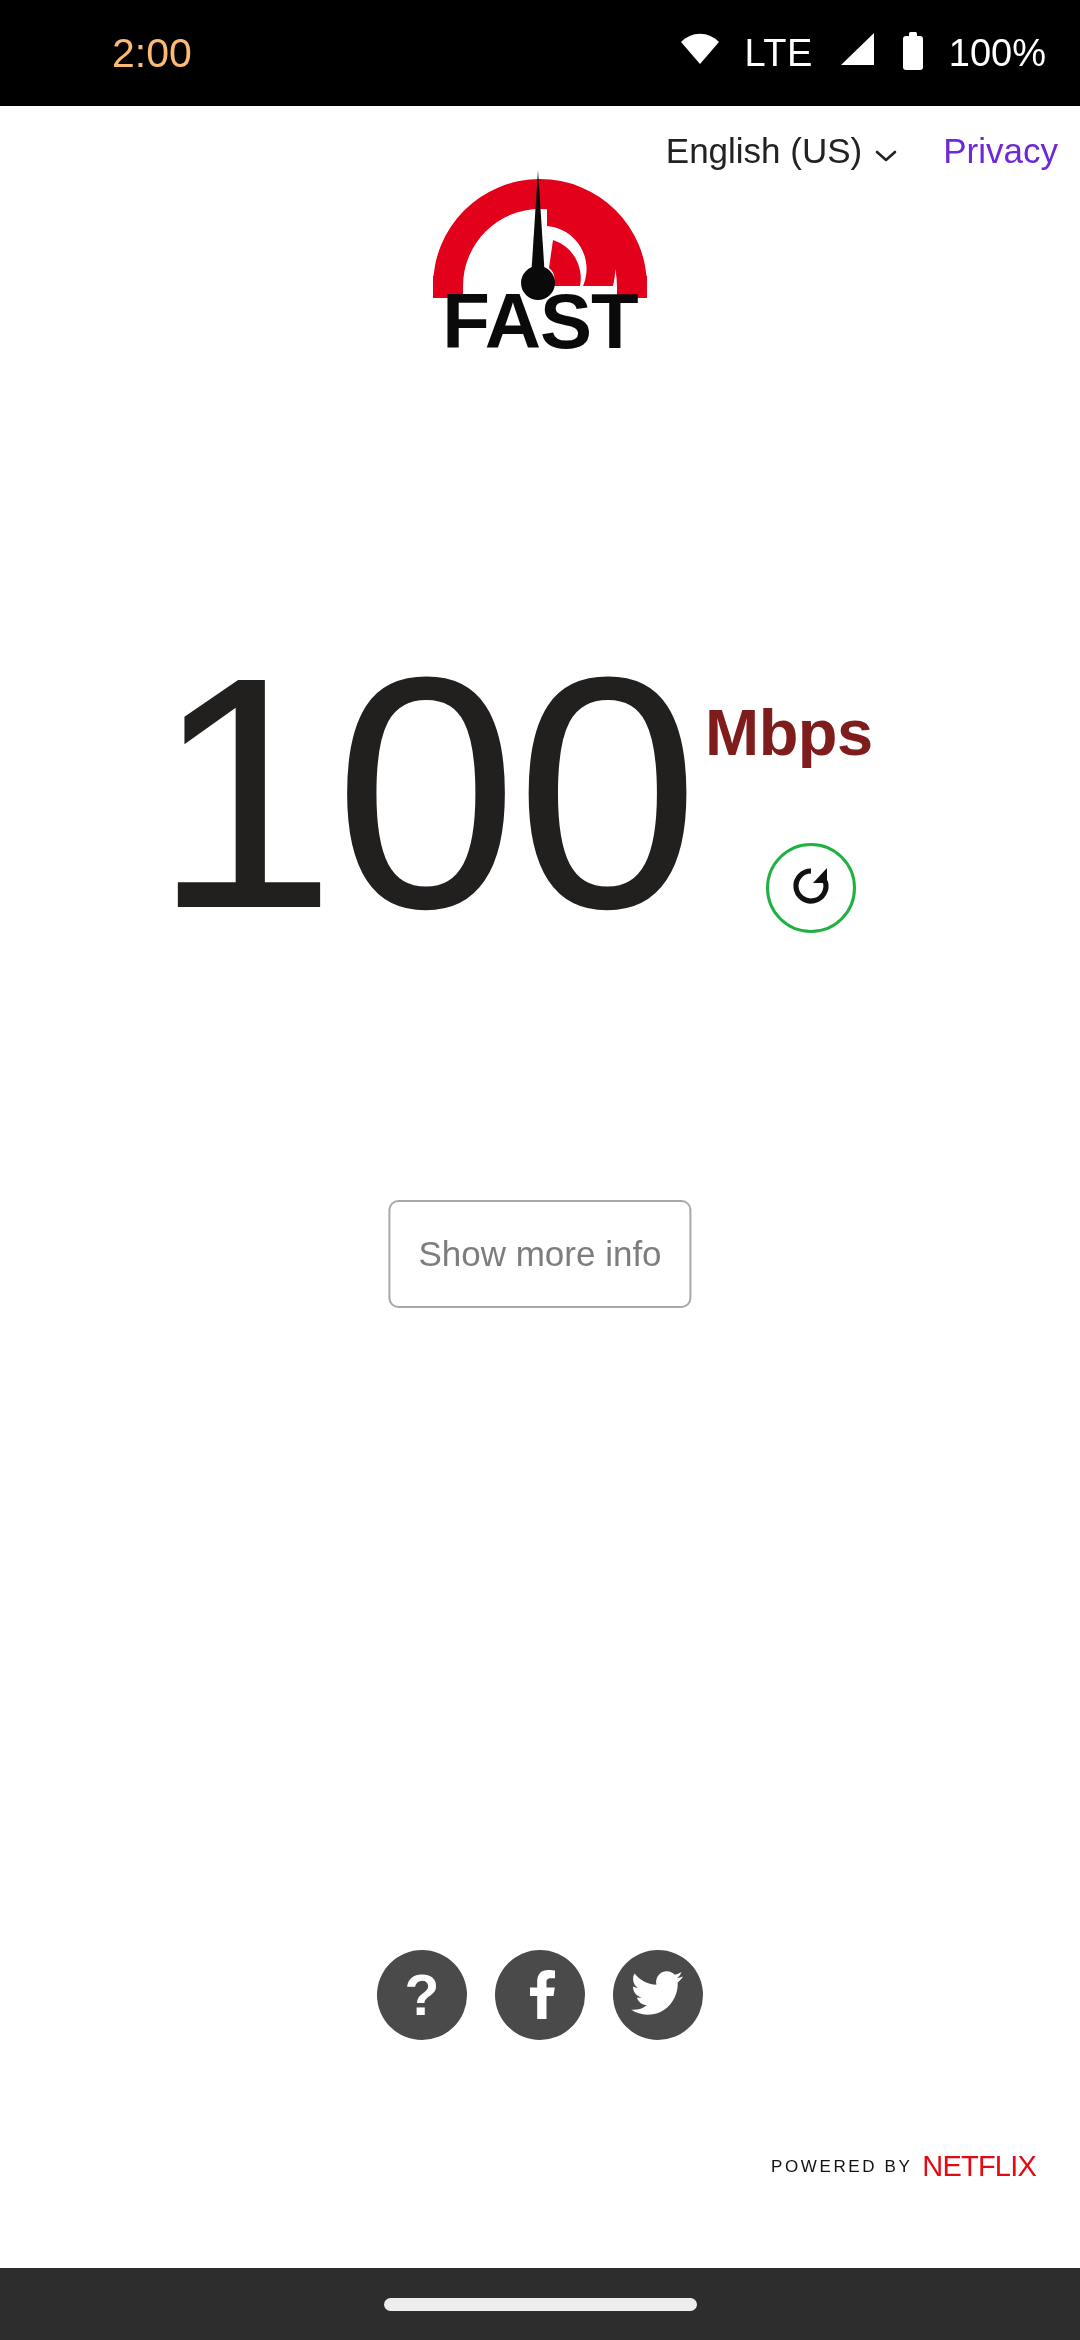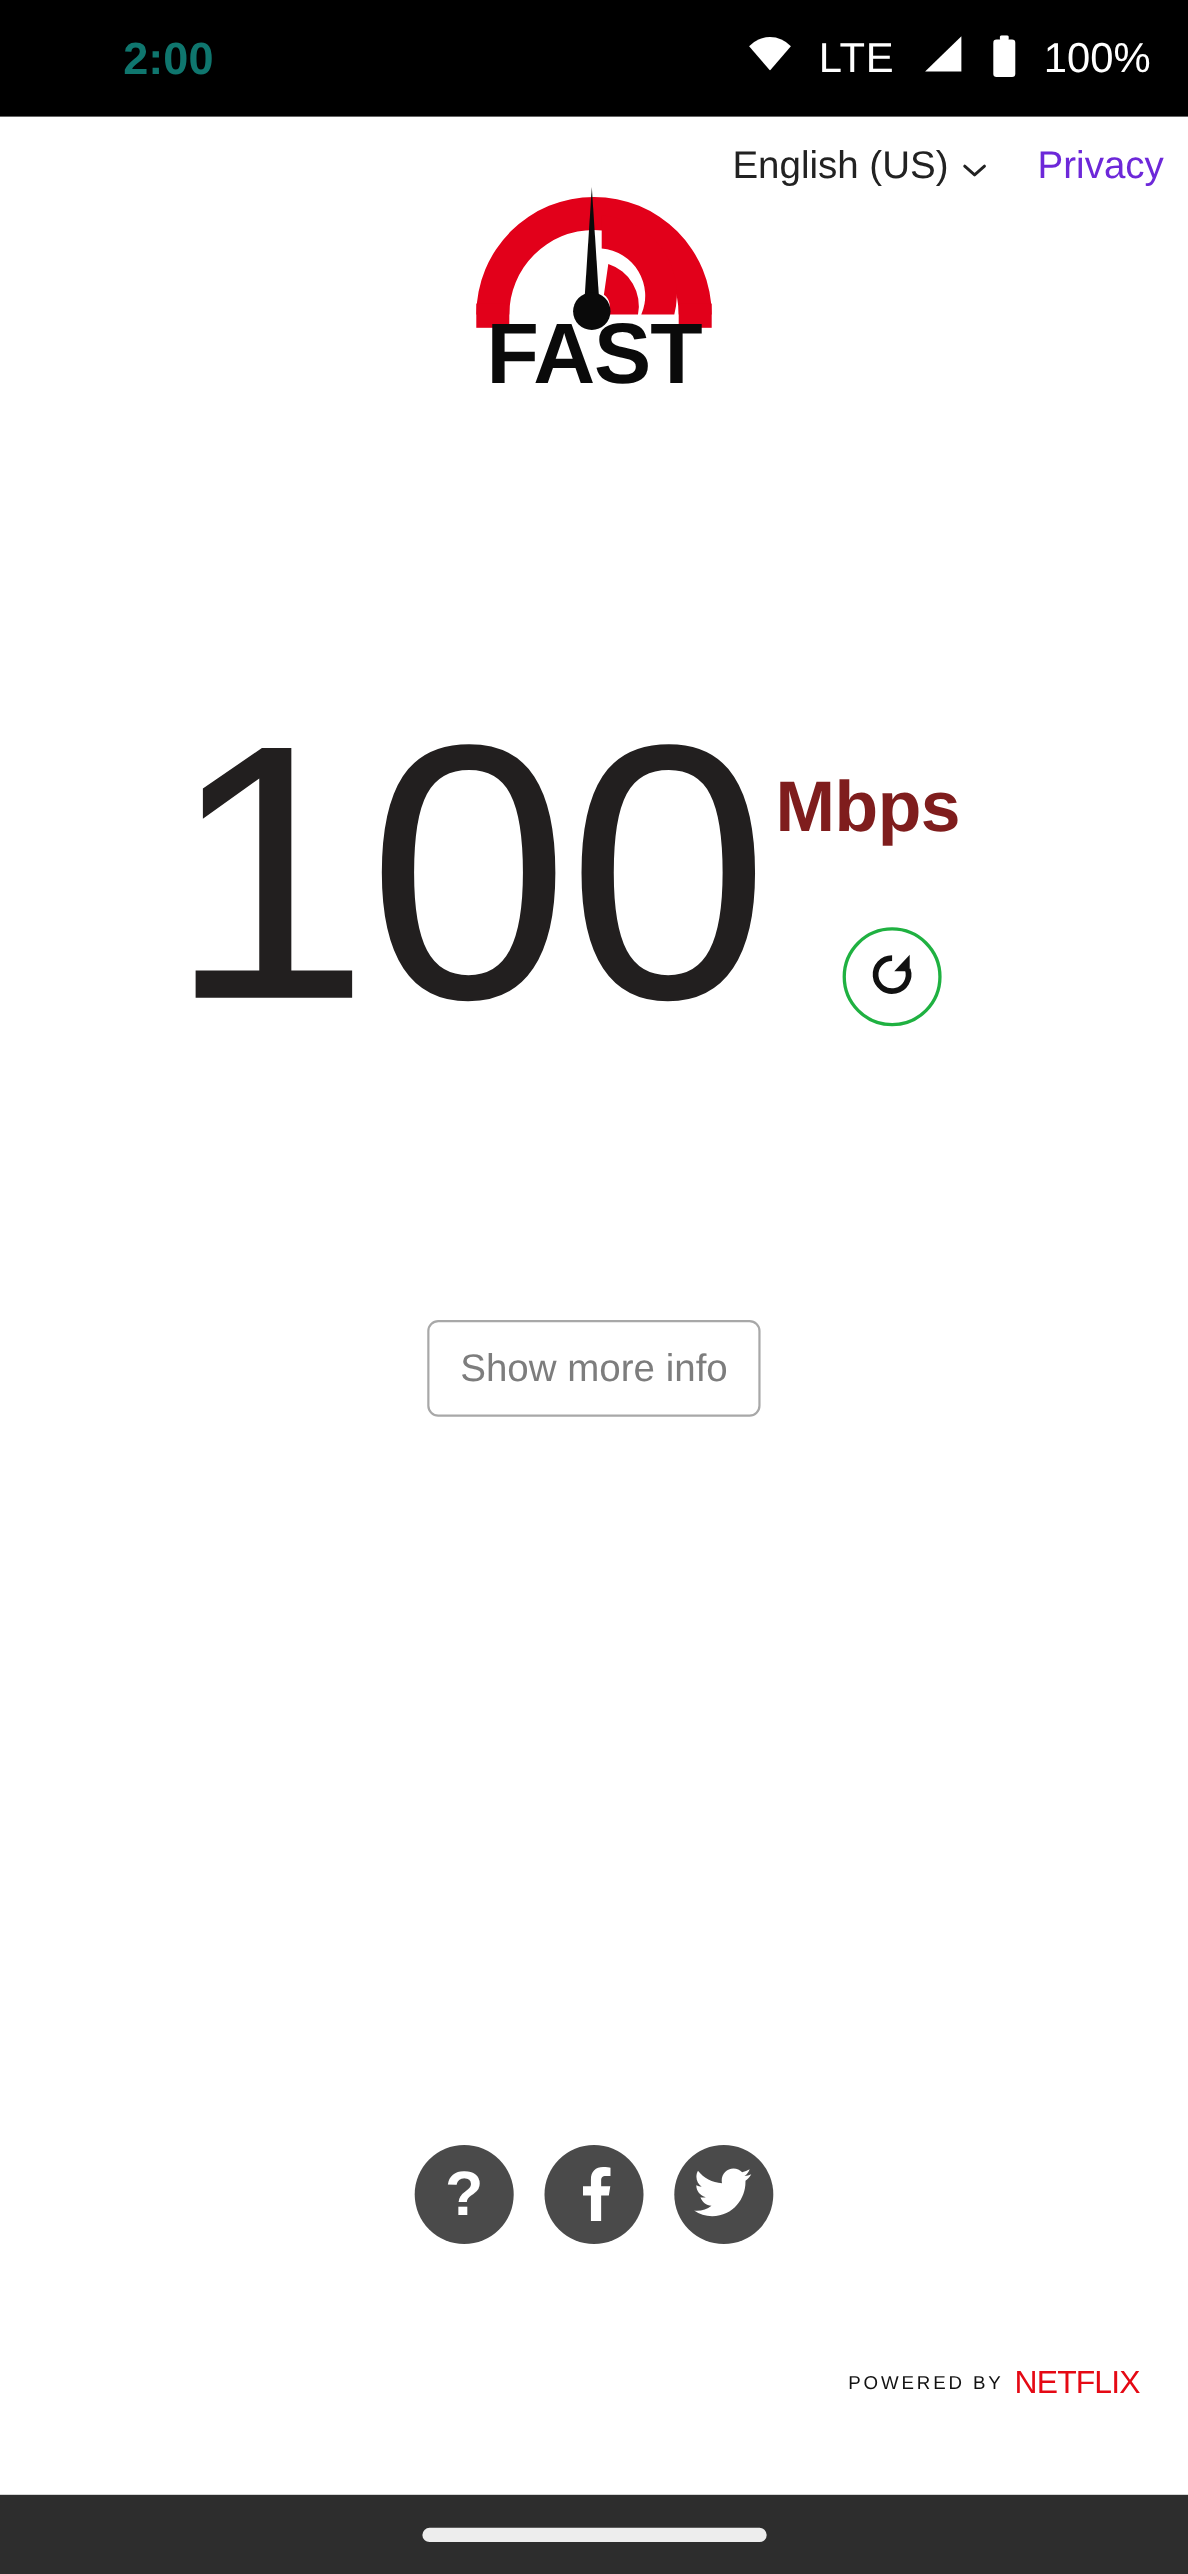--- a/index.html
+++ b/index.html
@@ -25,23 +25,23 @@
     top: 0; left: 0;
     width: 1080px;
     height: 106px;
     background: #000000;
     display: flex;
     align-items: center;
     justify-content: space-between;
     padding: 0 34px 0 112px;
   }
   .status-time {
-    color: #0f766e;
+    color: #fdba74;
     font-size: 41px;
-    font-weight: 700;
+    font-weight: 400;
     letter-spacing: 0px;
     line-height: 1;
   }
   .status-right {
     display: flex;
     align-items: flex-start;
     gap: 24px;
   }
   .status-lte {
     color: #ffffff;
@@ -158,21 +158,21 @@
     cursor: pointer;
   }
   .refresh-icon { display: block; }
 
   
   .show-more-btn {
     position: absolute;
     top: 1200px;
     left: 50%;
     transform: translateX(-50%);
-    padding: 22px 28px;
+    padding: 32px 28px;
     border: 2px solid #a8a8a8;
     border-radius: 10px;
     background: transparent;
     color: #7d7d7d;
     font-size: 35px;
     font-family: "Liberation Sans", sans-serif;
     font-weight: 400;
     cursor: pointer;
     white-space: nowrap;
   }

